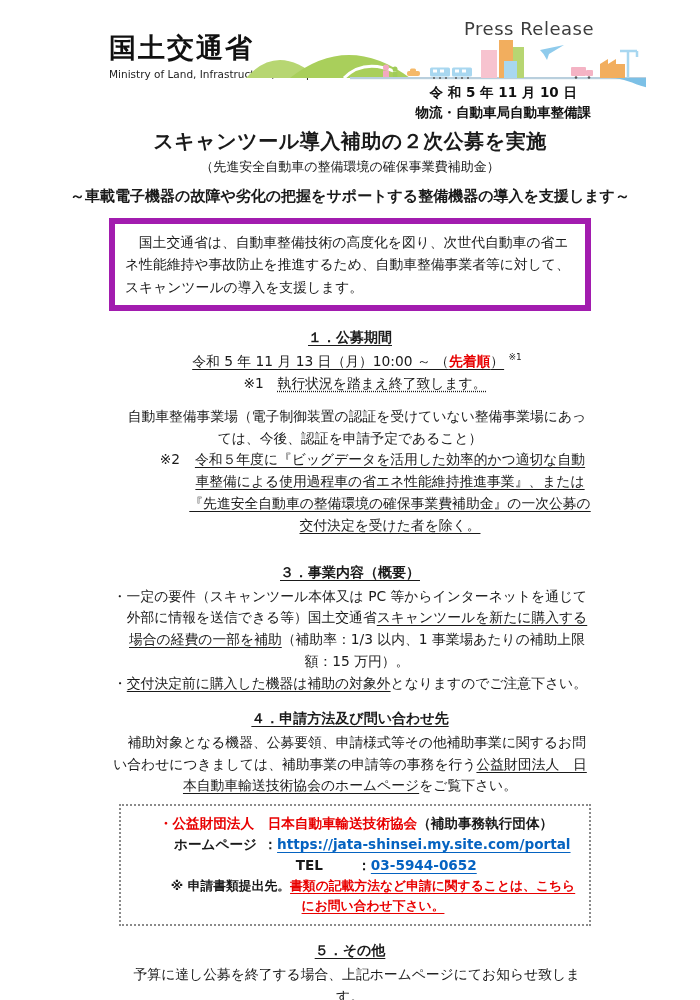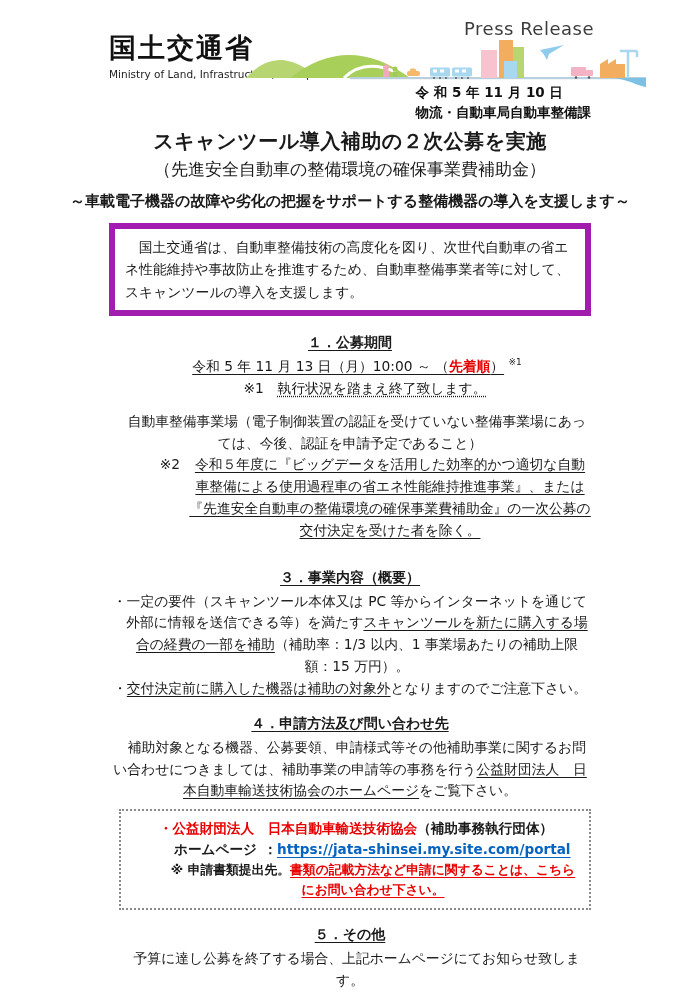--- a/index.html
+++ b/index.html
@@ -9,24 +9,24 @@
     background:#fff; color:#1a1a1a; overflow:hidden;
     font-family:"DejaVu Sans", sans-serif;
   }
   
   .header { position:relative; height:118px; }
   .press { position:absolute; top:18px; right:52px; font-size:18px; color:#3d3d3d; letter-spacing:0.5px; }
   .logo-block { position:absolute; left:55px; top:30px; }
   .logo-ja { font-size:27px; font-weight:700; letter-spacing:2px; color:#111; }
   .logo-en { font-size:10.5px; color:#222; margin-top:2px; }
   .banner { position:absolute; left:190px; top:34px; width:456px; height:60px; }
-  .date-block { position:absolute; right:55px; top:82px; text-align:left; font-size:13.5px; font-weight:600; line-height:1.5; color:#111; }
+  .date-block { position:absolute; right:55px; top:82px; text-align:center; font-size:13.5px; font-weight:600; line-height:1.5; color:#111; }
   
   .title-main { text-align:center; font-size:20px; font-weight:800; margin-top:10px; letter-spacing:0.5px; }
-  .title-sub  { text-align:center; font-size:17px; margin-top:3px; }
+  .title-sub  { text-align:center; font-size:13px; margin-top:3px; }
   .tagline    { text-align:center; font-size:15px; font-weight:800; margin-top:11px; }
   
   .summary-box {
     margin:12px 55px 0 55px; border:6px solid #a21caf; padding:7px 10px;
     font-size:13.8px; line-height:1.62; text-indent:1em; font-weight:500;
   }
   
   .content { margin:4px 55px; font-size:13.8px; line-height:1.58;text-align:center; }
   .sec-h { font-size:14px; font-weight:800; text-decoration:underline; text-underline-offset:3px; margin-bottom:3px; }
   .sec1 { margin-top:15px; }
@@ -158,31 +158,32 @@
       <div class="note"><span>※1</span>　<span class="udot">執行状況を踏まえ終了致します。</span></div>
     </div>
 
     <div class="sec2">
       <div class="body">自動車整備事業場（電子制御装置の認証を受けていない整備事業場にあっては、今後、認証を申請予定であること）</div>
       <div class="note"><span class="lbl">※2</span><span class="u">令和５年度に『ビッグデータを活用した効率的かつ適切な自動車整備による使用過程車の省エネ性能維持推進事業』、または『先進安全自動車の整備環境の確保事業費補助金』の一次公募の交付決定を受けた者を除く。</span></div>
     </div>
 
     <div class="sec3">
       <div class="sec-h">３．事業内容（概要）</div>
-      <div class="bullet"><span>・</span><span>一定の要件（スキャンツール本体又は PC 等からインターネットを通じて外部に情報を送信できる等）を満たす</span><span class="u">スキャンツールを新たに購入する場合の経費の一部を補助</span><span>（補助率：1/3 以内、1 事業場あたりの補助上限額：15 万円）。</span></div>
+      <div class="bullet"><span>・</span><span>一定の要件（スキャンツール本体又は PC 等からインターネットを通じて外部に情報を送信できる等）国土交通省</span><span class="u">スキャンツールを新たに購入する場合の経費の一部を補助</span><span>（補助率：1/3 以内、1 事業場あたりの補助上限額：15 万円）。</span></div>
       <div class="bullet"><span>・</span><span class="u">交付決定前に購入した機器は補助の対象外</span><span>となりますのでご注意下さい。</span></div>
     </div>
 
     <div class="sec4">
       <div class="sec-h">４．申請方法及び問い合わせ先</div>
       <div class="body"><span>補助対象となる機器、公募要領、申請様式等その他補助事業に関するお問い合わせにつきましては、補助事業の申請等の事務を行う</span><span class="u">公益財団法人　日本自動車輸送技術協会のホームページ</span><span>をご覧下さい。</span></div>
 
       <div class="dotted-box">
         <div><span class="red">・公益財団法人　日本自動車輸送技術協会</span><span>（補助事務執行団体）</span></div>
         <div class="row"><span class="lbl">ホームページ</span><span>：</span><a class="link">https://jata-shinsei.my.site.com/portal</a></div>
+        <div class="row"><span class="lbl">TEL</span><span>：</span><a class="link">03-5944-0652</a></div>
         <div class="note-row"><span>※ 申請書類提出先。</span><span class="red u">書類の記載方法など申請に関することは、こちらにお問い合わせ下さい。</span></div>
       </div>
     </div>
 
     <div class="sec5">
       <div class="sec-h">５．その他</div>
       <div class="body">予算に達し公募を終了する場合、上記ホームページにてお知らせ致します。</div>
     </div>
 
   </div>

